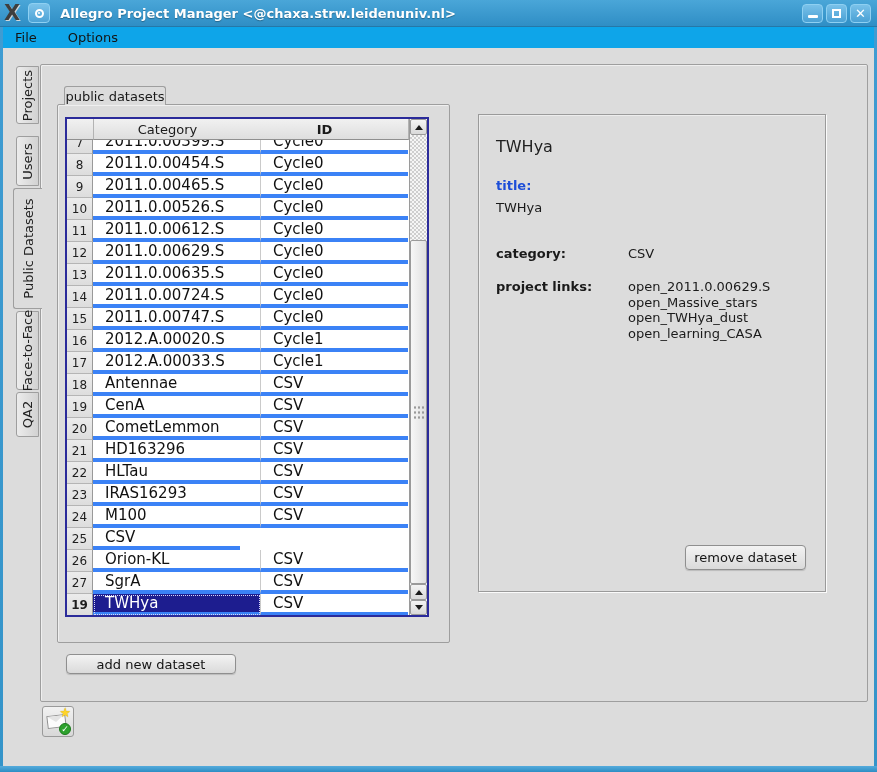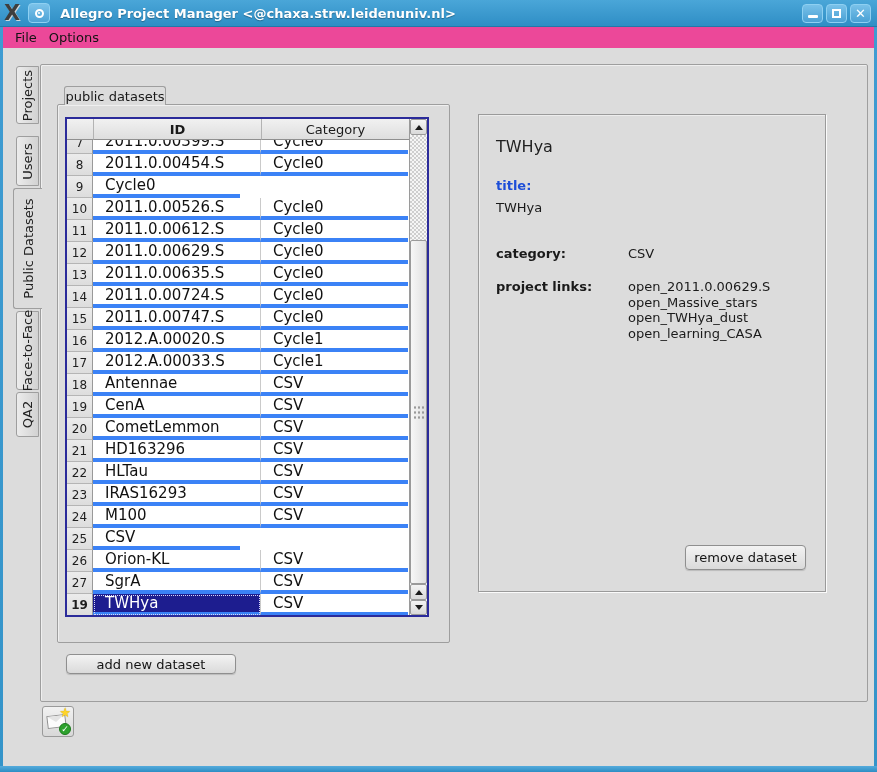--- a/index.html
+++ b/index.html
@@ -28,22 +28,22 @@
   .wtitle { color:#fff; font-size:13px; font-weight:bold; margin-left:10px;
     text-shadow:0 1px 1px rgba(0,0,0,.3); white-space:nowrap; }
   .wctrls { position:absolute; right:6px; top:4px; display:flex; gap:3px; }
   .wbtn { width:21px; height:19px; border-radius:4px; background:linear-gradient(#79c1e9,#4aa1d5);
     border:1px solid #8ed0f2; display:flex; align-items:center; justify-content:center; color:#fff; }
   .glyph-min { width:10px; height:3px; background:#fff; border-radius:1px; margin-top:6px; }
   .glyph-max { width:9px; height:9px; border:2px solid #fff; }
   .glyph-close { font-size:13px; font-weight:bold; line-height:1; }
 
   
-  .menubar { position:absolute; left:3px; right:3px; top:27px; height:21px; background:#ec4899;
-    display:flex; align-items:center; gap:12px; padding-left:12px; font-size:13px; color:#141414; }
+  .menubar { position:absolute; left:3px; right:3px; top:27px; height:21px; background:#0ea5e9;
+    display:flex; align-items:center; gap:31px; padding-left:12px; font-size:13px; color:#141414; }
 
   
   .outer-pane { position:absolute; left:40px; top:64px; width:828px; height:638px;
     border:1px solid #9e9e9e; border-radius:2px; background:#dcdcdc;
     box-shadow:inset 1px 1px 0 #efefef; }
 
   .side-tab { position:absolute; left:16px; width:23px; background:linear-gradient(to right,#ececec,#d2d2d2);
     border:1px solid #9e9e9e; border-radius:3px 0 0 3px; display:flex; align-items:center;
     justify-content:center; font-size:13px; color:#222; z-index:1; }
   .side-tab span { transform:rotate(-90deg); white-space:nowrap; }
@@ -183,37 +183,38 @@
 
   <div class="inner-tab">
     <span>public datasets</span>
   </div>
   <div class="inner-pane"></div>
 
   <div class="table">
     <div class="table-main">
       <div class="thead">
         <div class="th num"></div>
+        <div class="th cat">Category</div>
         <div class="th id">ID</div>
-        <div class="th cat">Category</div>
       </div>
       <div class="tviewport">
         <div class="rows">
             <div class="trow">
               <div class="rownum">7</div>
               <div class="cell cid">2011.0.00399.S</div>
               <div class="cell ccat">Cycle0</div>
             </div>
             <div class="trow">
               <div class="rownum">8</div>
               <div class="cell cid">2011.0.00454.S</div>
               <div class="cell ccat">Cycle0</div>
             </div>
             <div class="trow">
               <div class="rownum">9</div>
+              <div class="cell cid">2011.0.00465.S</div>
               <div class="cell ccat">Cycle0</div>
             </div>
             <div class="trow">
               <div class="rownum">10</div>
               <div class="cell cid">2011.0.00526.S</div>
               <div class="cell ccat">Cycle0</div>
             </div>
             <div class="trow">
               <div class="rownum">11</div>
               <div class="cell cid">2011.0.00612.S</div>

